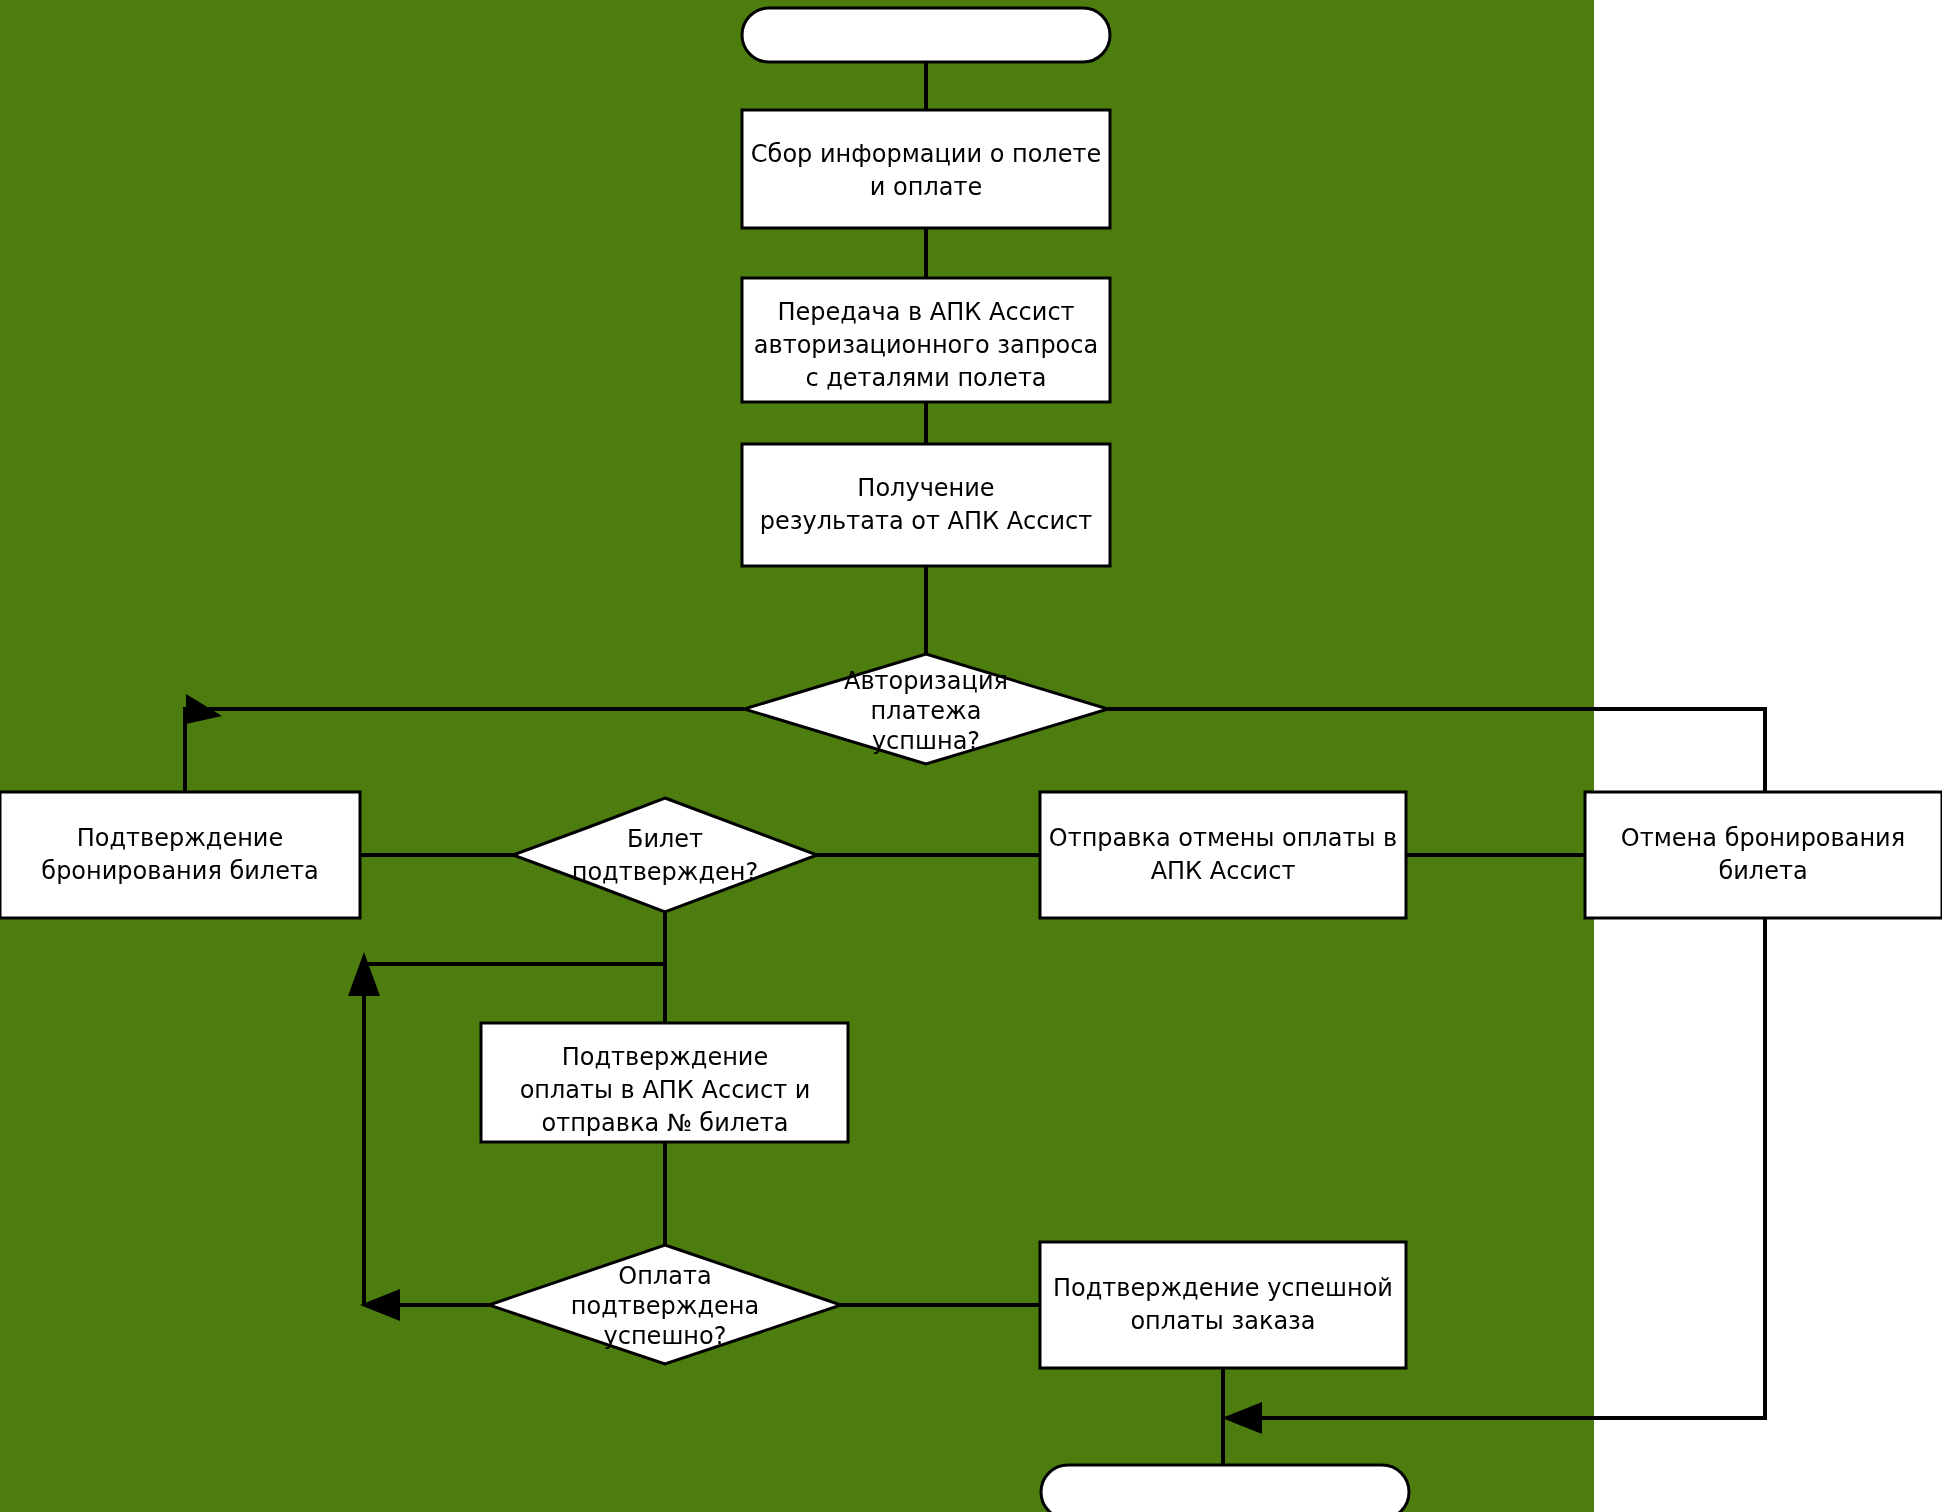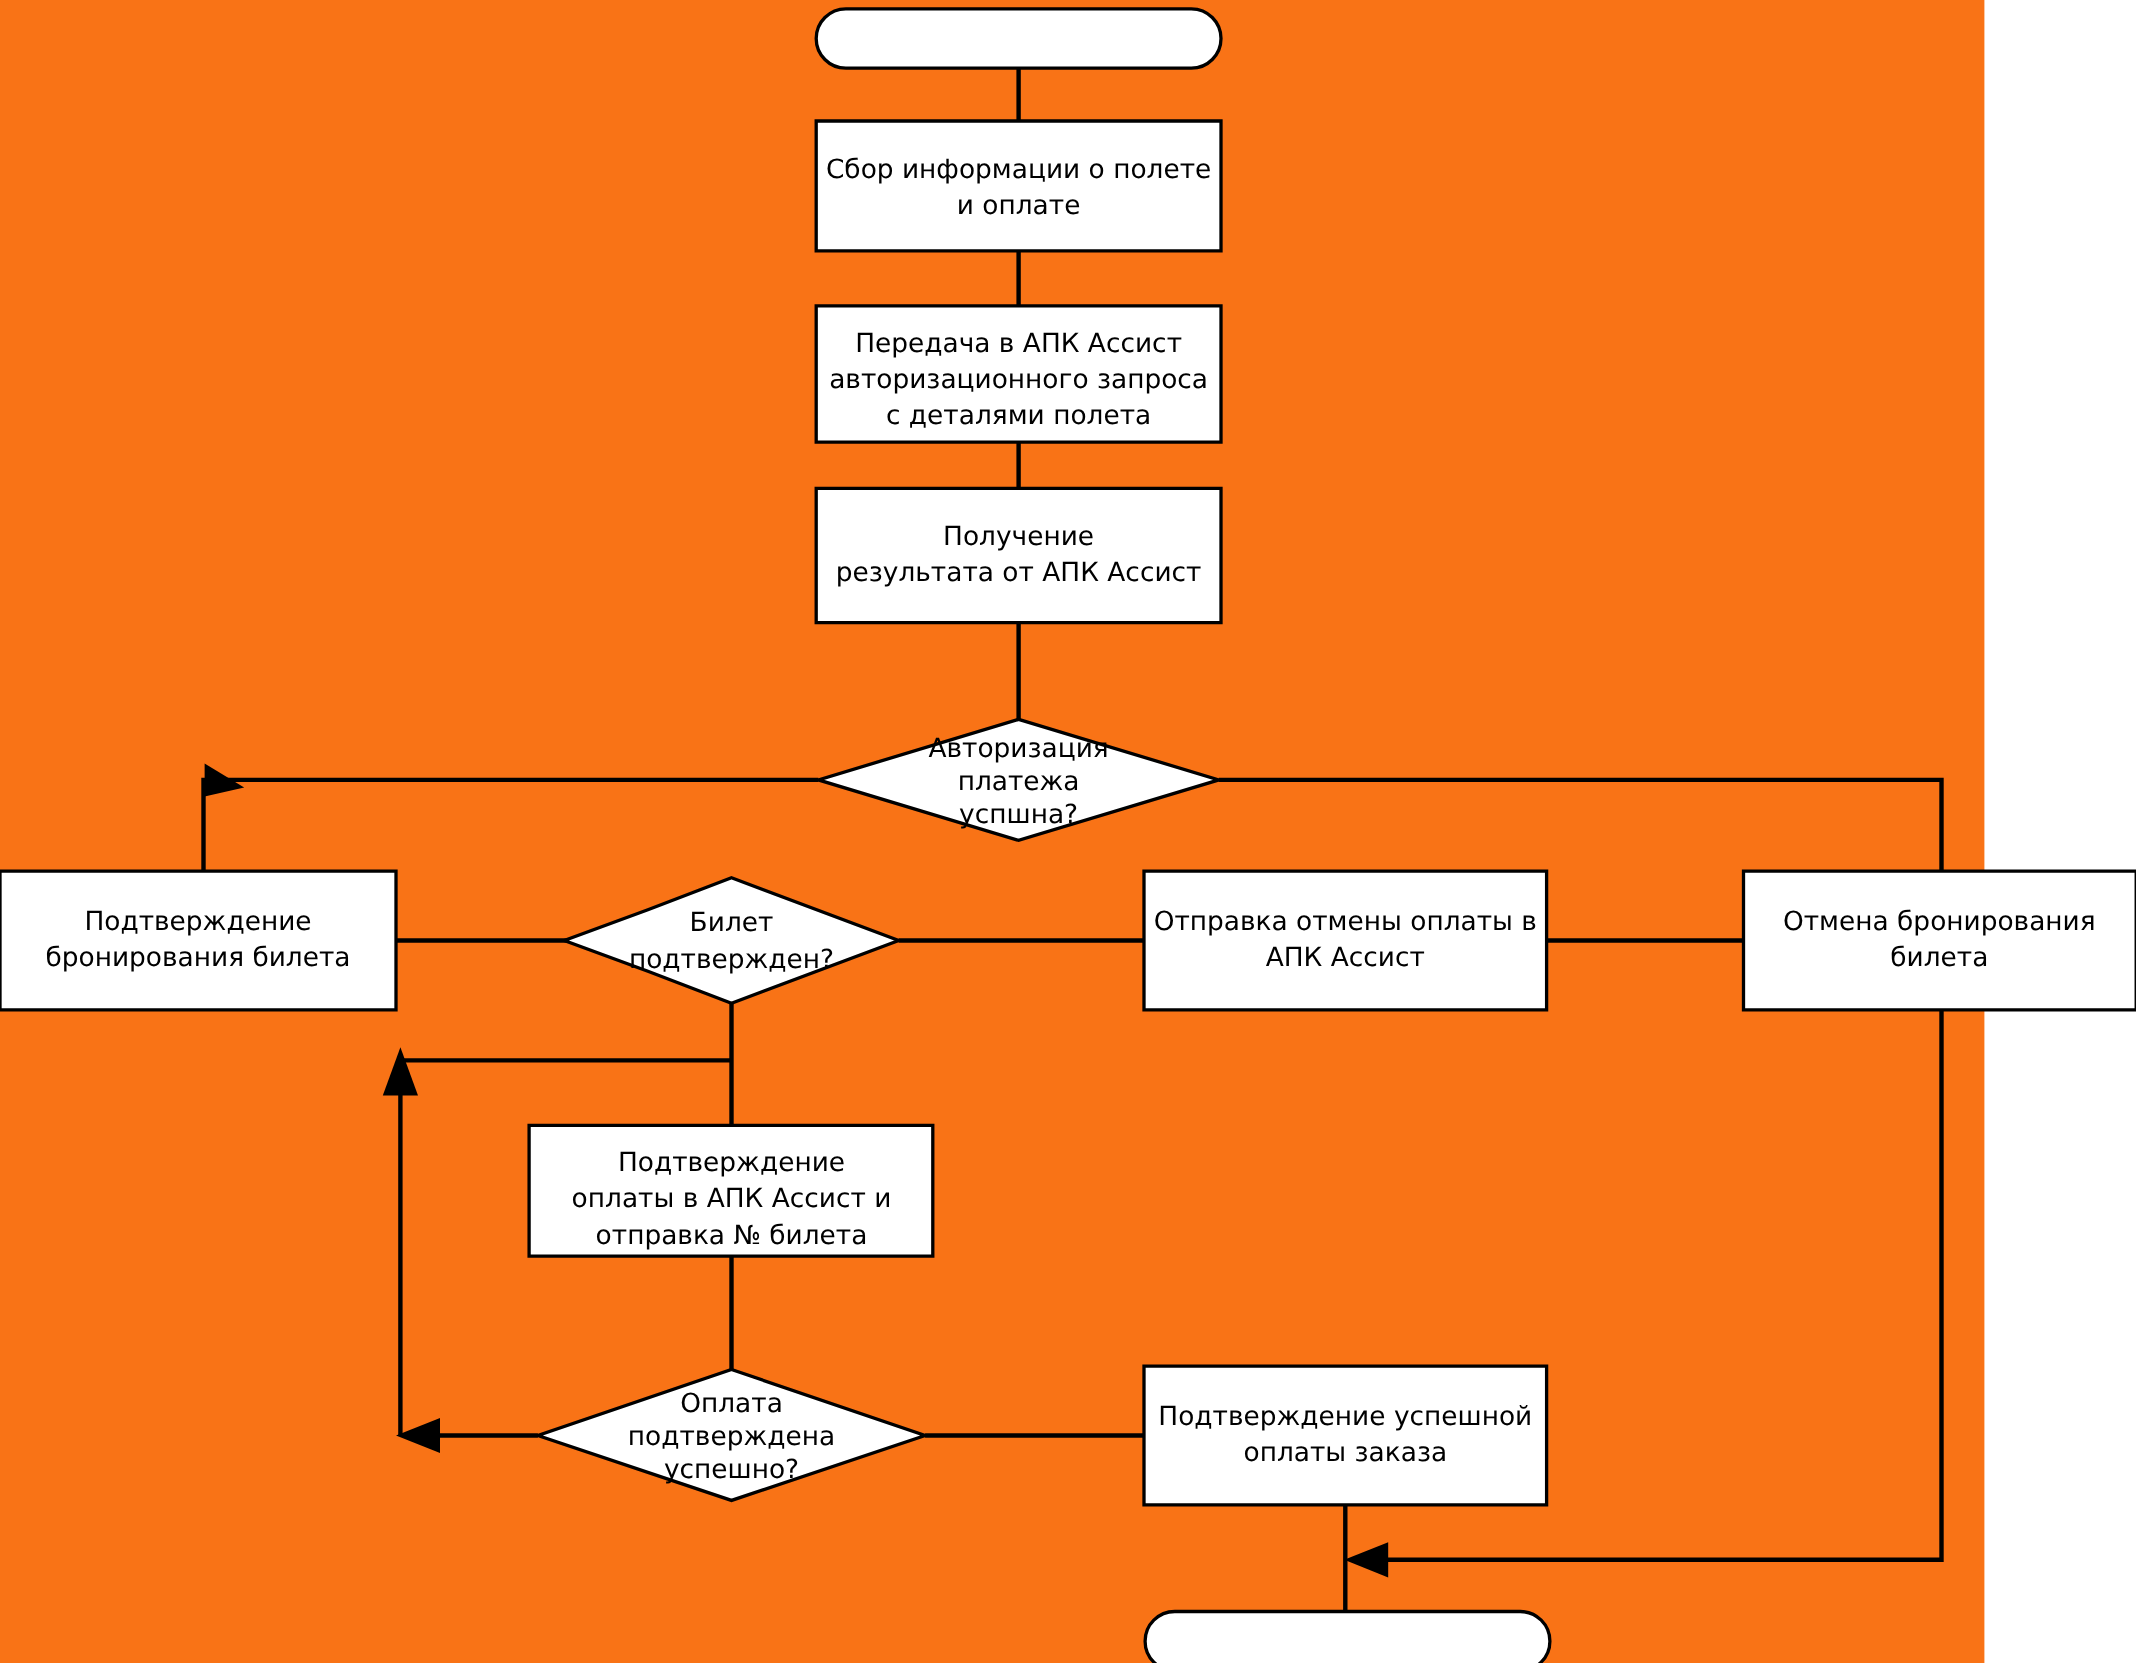--- a/index.html
+++ b/index.html
@@ -8,23 +8,23 @@
     background: #ffffff;
   }
   body {
     width: 1942px;
     height: 1512px;
     font-family: "DejaVu Sans", sans-serif;
     overflow: hidden;
   }
   #diagram-root {
     position: relative;
-    width: 1804px;
+    width: 1594px;
     height: 1512px;
-    background: #f97316;
+    background: #4d7c0f;
   }
   svg.flow-svg {
     position: absolute;
     top: 0;
     left: 0;
     width: 1942px;
     height: 1512px;
     display: block;
   }
   .node-shape {

